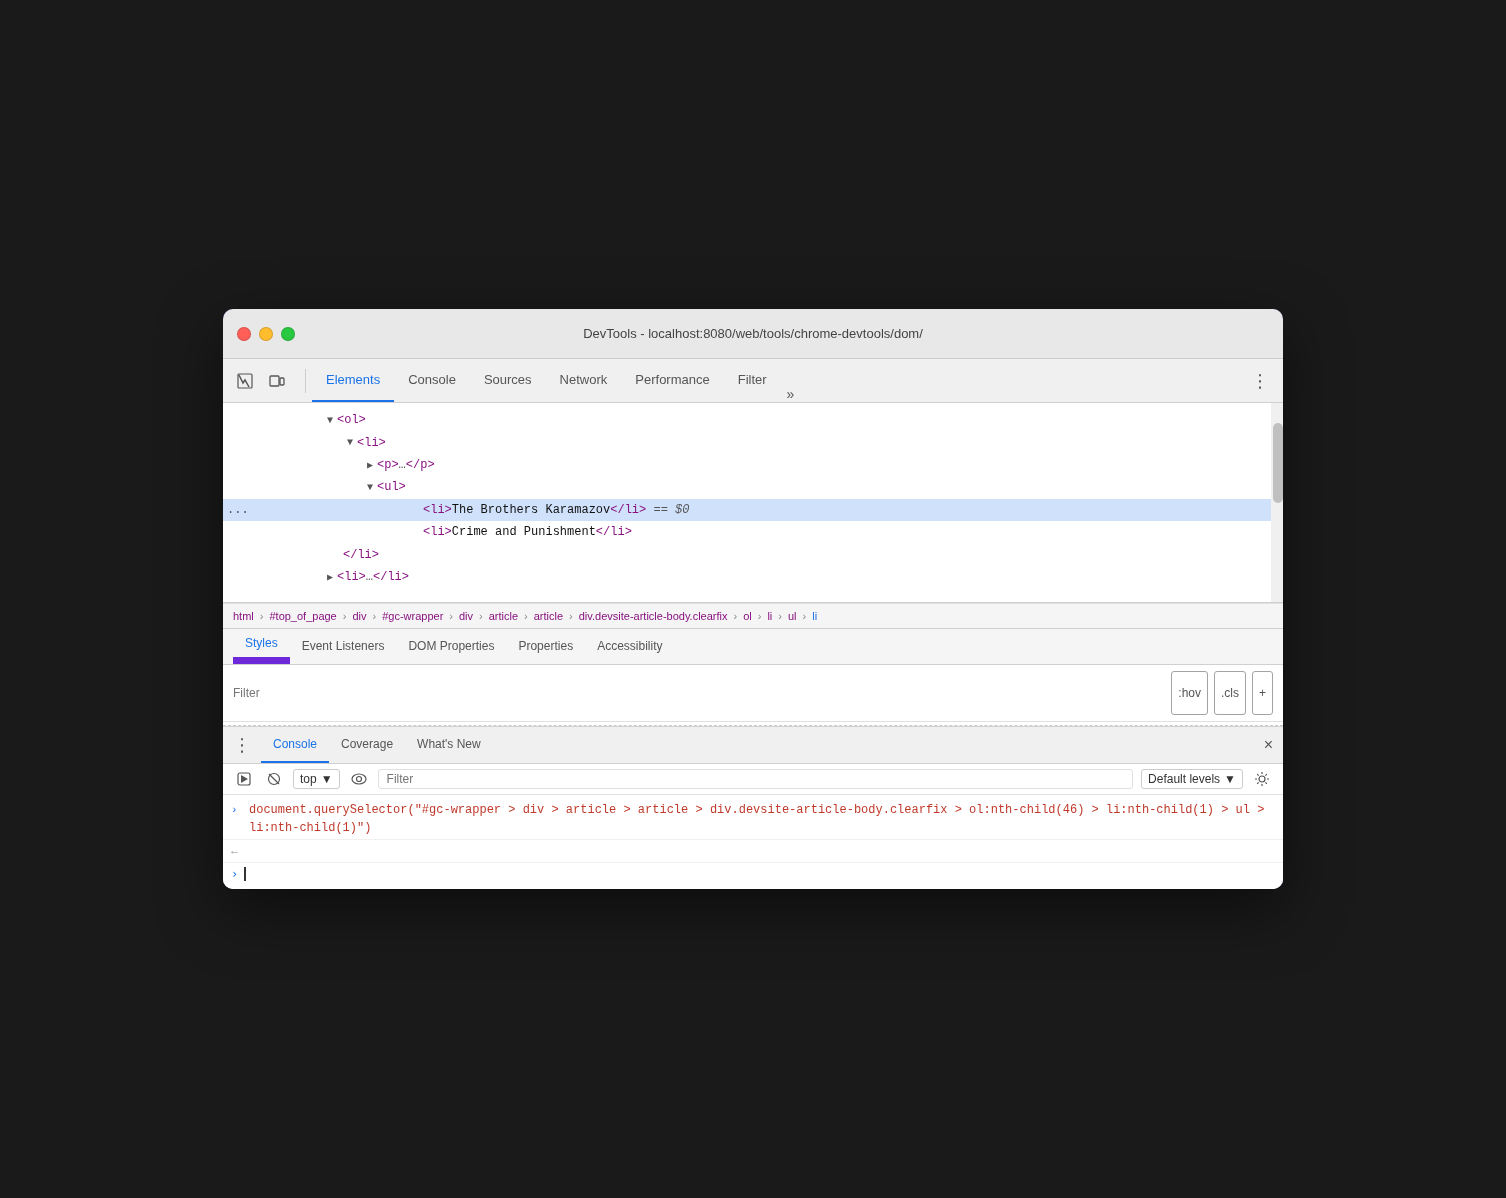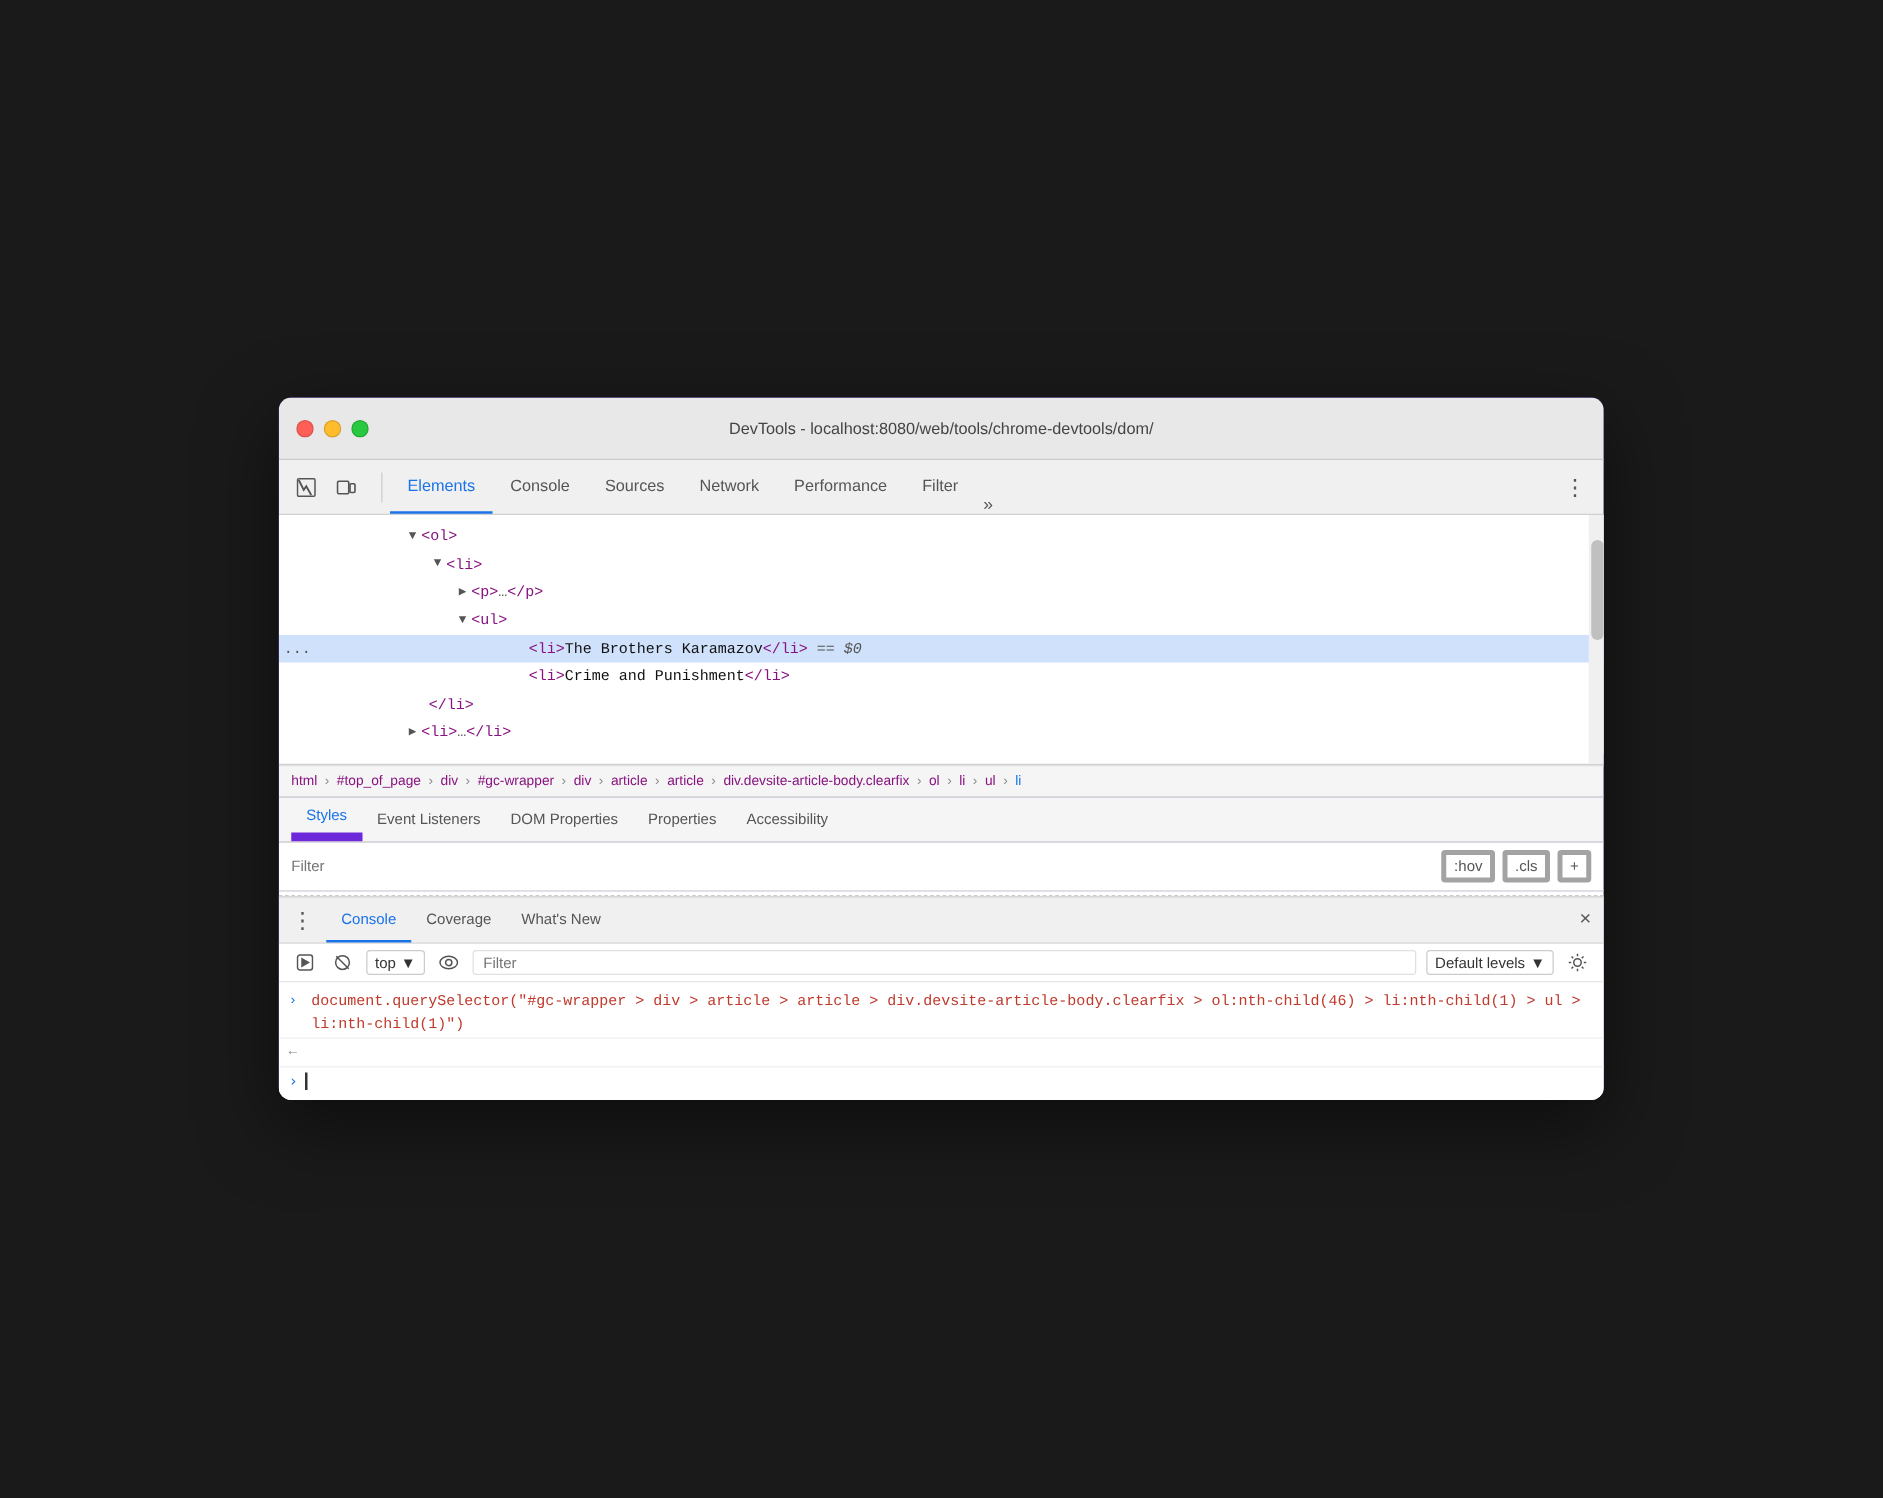--- a/index.html
+++ b/index.html
@@ -240,24 +240,24 @@
       outline: none;
       font-size: 12px;
       color: #333;
       background: transparent;
     }
     .filter-buttons {
       display: flex;
       gap: 6px;
     }
     .filter-btn {
-      padding: 2px 6px;
-      font-size: 12px;
-      color: #555;
-      border: 4px solid #a3a3a3;
+      padding: 14px 6px;
+      font-size: 12px;
+      color: #555;
+      border: 1px solid #a3a3a3;
       border-radius: 3px;
       cursor: pointer;
       background: #fff;
     }
     
     .console-panel {
       background: #fff;
     }
     .console-tabs-bar {
       background: #f0f0f0;

